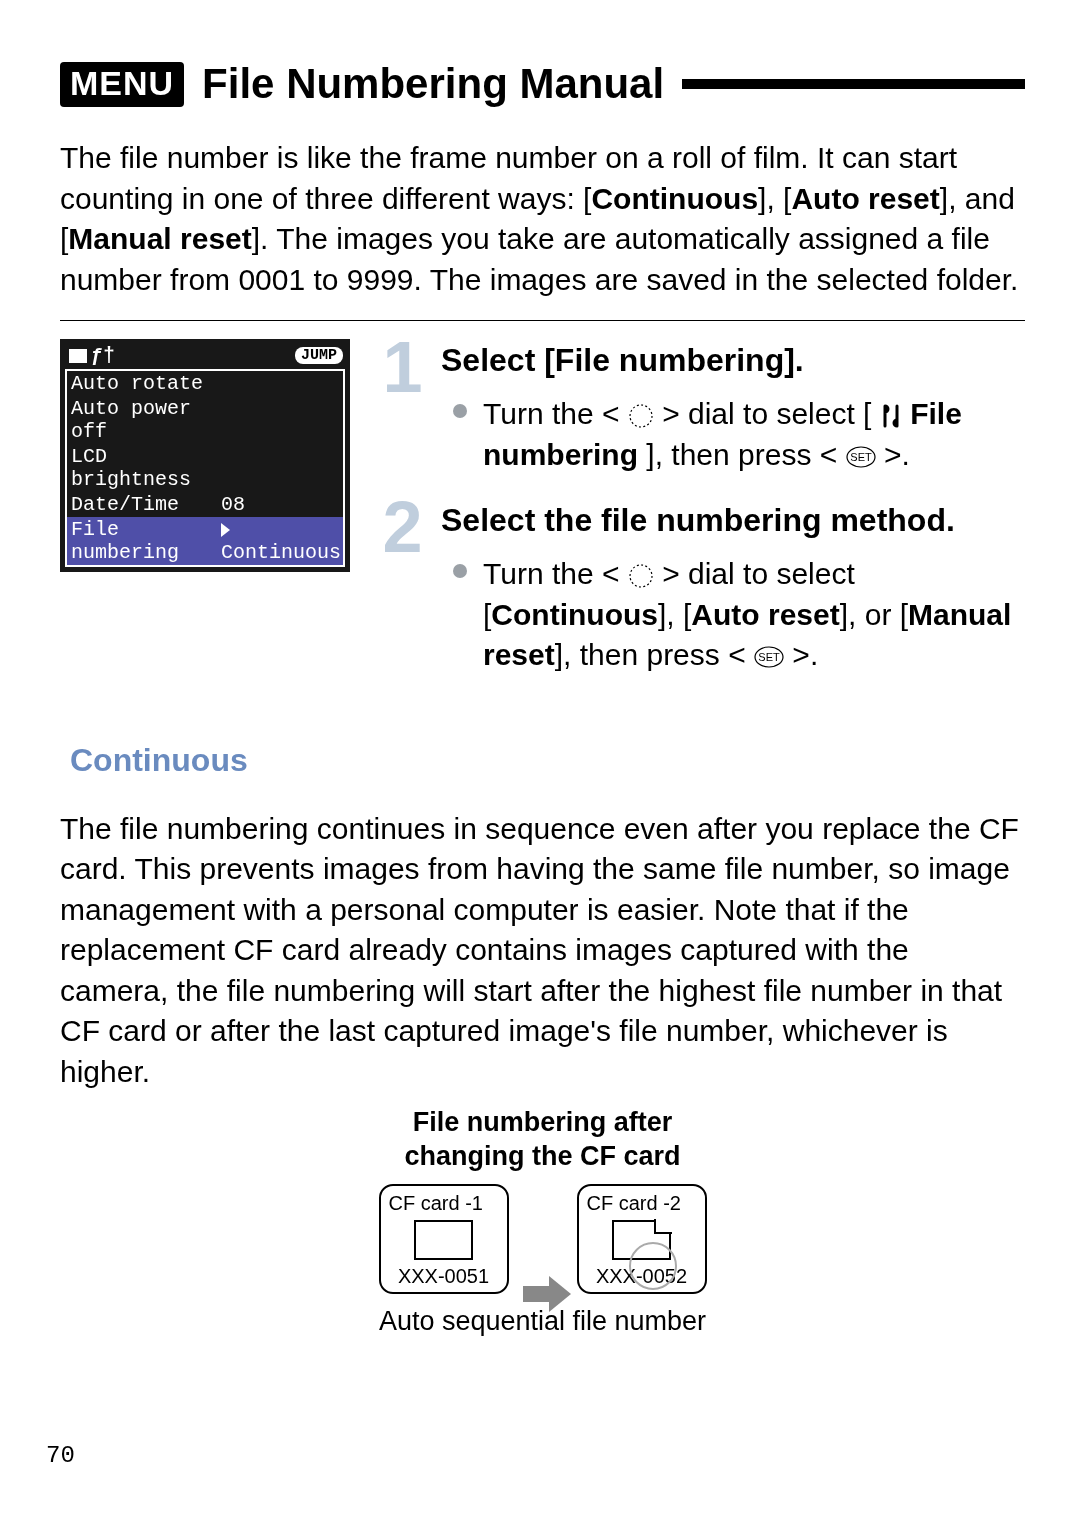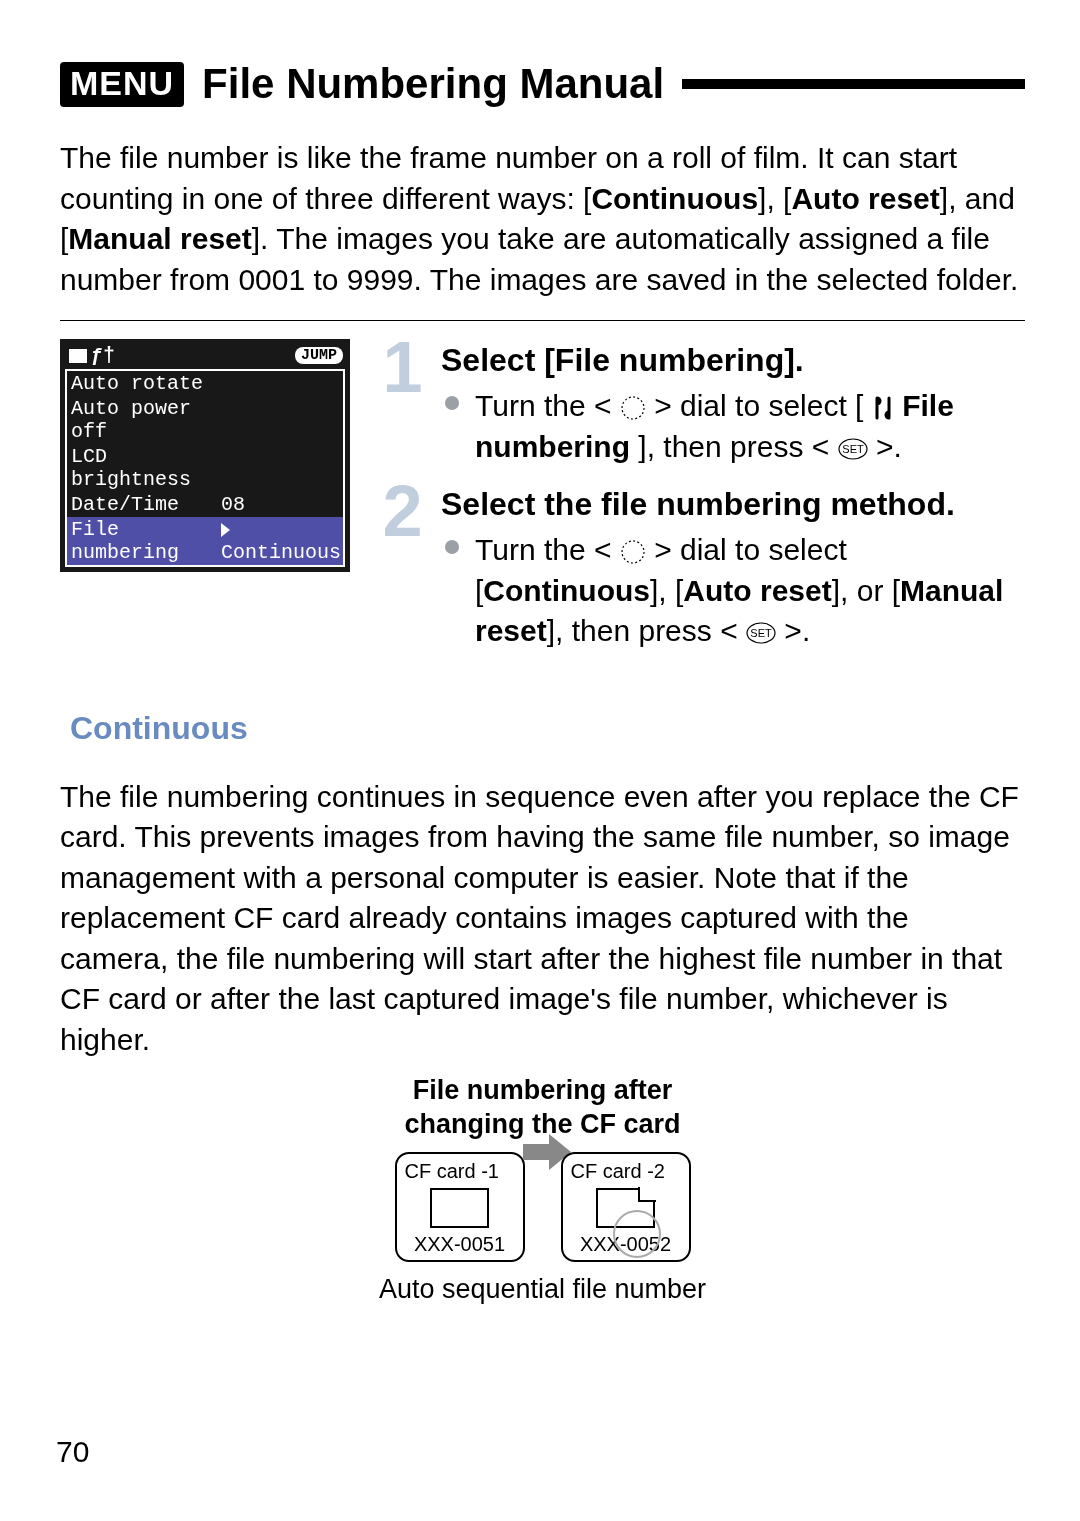--- a/index.html
+++ b/index.html
@@ -131,21 +131,21 @@
   .step-num{
     font-size:72px;
     line-height:0.8;
     font-weight:700;
     color:#c0cedd;
     min-width:45px;
     text-align:center;
   }
   .step-body{flex:1}
   .step-head{font-weight:700;font-size:32px;margin-bottom:4px}
-  .step-body ul{margin:4px;padding:0;list-style:none}
+  .step-body ul{margin:12px;padding:0;list-style:none}
   .step-body li{position:relative;padding-left:30px;margin-bottom:4px}
   .step-body li::before{
     content:"";position:absolute;left:0;top:10px;
     width:14px;height:14px;background:#9aa0a6;border-radius:50%;
   }
   .step-body .b{font-weight:700}
 
   .icon-dial,.icon-set,.icon-tool{
     display:inline-block;vertical-align:middle;
   }
@@ -160,21 +160,21 @@
   }
   .body-p{
     font-size:30px;
     line-height:1.35;
     margin-bottom:14px;
   }
 
   
   .diagram-wrap{width:100%;text-align:center}
   .diagram-title{font-weight:700;font-size:27px;line-height:1.25;margin-bottom:10px}
-  .cfrow{display:inline-flex;align-items:flex-start;gap:18px}
+  .cfrow{display:inline-flex;align-items:flex-end;gap:34px}
   .cfcard{
     width:130px;height:110px;border:2px solid #000;border-radius:14px;
     padding:6px 8px 4px 8px;box-sizing:border-box;
     display:flex;flex-direction:column;align-items:center;justify-content:space-between;
     position:relative;font-size:19px;
   }
   .cfcard .lbl{align-self:flex-start;font-size:20px}
   .cfcard .frame{
     width:55px;height:36px;border:2.5px solid #000;position:relative;
   }
@@ -195,22 +195,23 @@
     width:0;height:0;border-top:18px solid transparent;border-bottom:18px solid transparent;
     border-left:22px solid #888;
   }
   .circle-mark{
     position:absolute;right:28px;bottom:2px;
     width:44px;height:44px;border:2px solid #aaa;border-radius:50%;
   }
   .diagram-caption{font-size:27px;margin-top:12px}
 
   .page-num{
-    position:absolute;left:56px;bottom:52px;
-    font-size:30px;
+    position:absolute;left:46px;bottom:52px;
+    font-size:24px;
+    font-family:Liberation Mono, monospace;
   }
 </style>
 </head>
 <body>
 
 <div class="page">
 
   <div class="title-row">
     <span class="menu-badge">MENU</span>
     <span class="page-title">File Numbering Manual</span>

